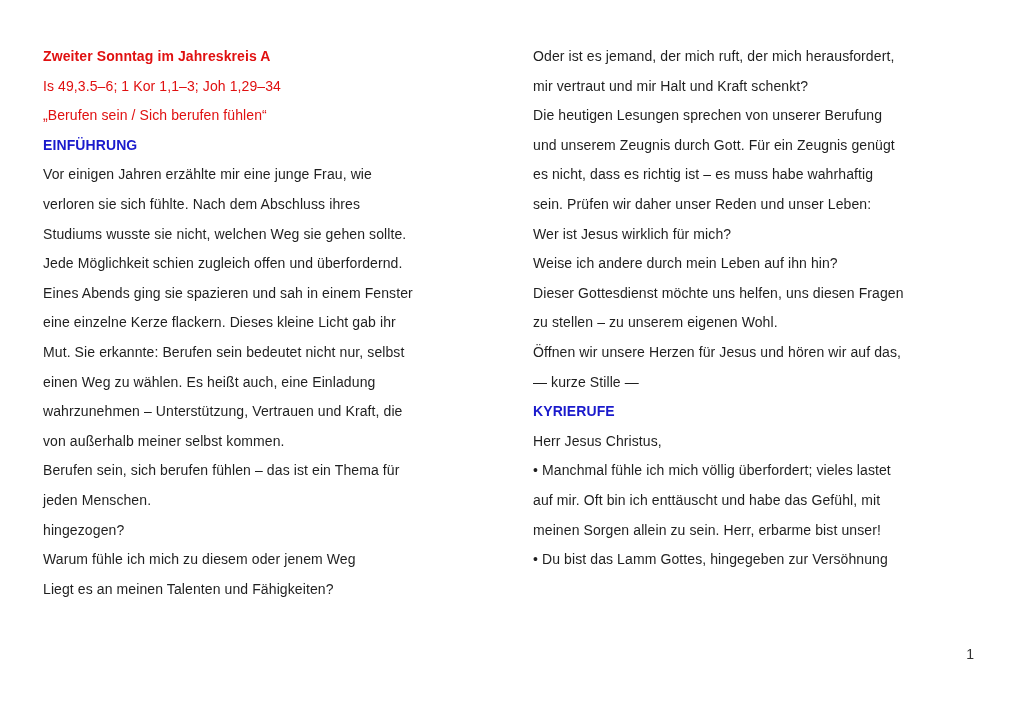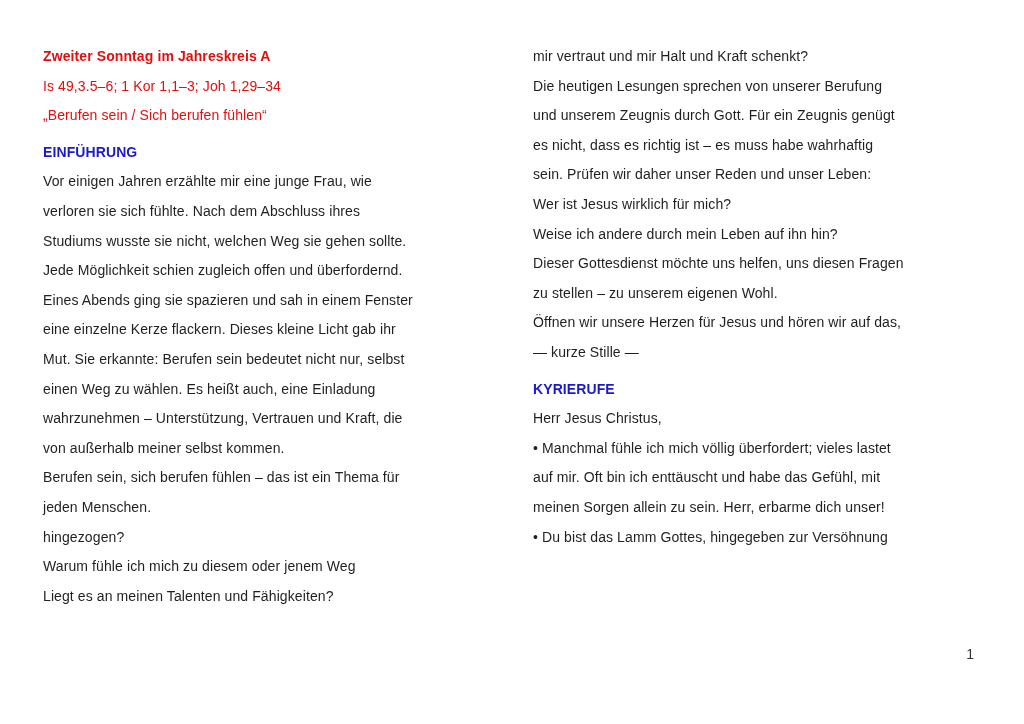--- a/index.html
+++ b/index.html
@@ -25,21 +25,21 @@
   .line {
     font-size: 14px;
     line-height: 29.6px;
     white-space: nowrap;
     color: var(--text);
     letter-spacing: 0.1px;
   }
   .red  { color: var(--red); }
   .blue { color: var(--blue); }
   .bold { font-weight: bold; }
-  .heading-gap { margin-top: 7px; }
+  .heading-gap { }
   .para { margin-top: 0; }
   .page-number {
     position: absolute;
     top: 645px;
     right: 50px;
     font-size: 14px;
     line-height: 18px;
     color: #333333;
   }
 </style>
@@ -71,20 +71,21 @@
       <div class="line">Berufen sein, sich berufen fühlen – das ist ein Thema für</div>
       <div class="line">jeden Menschen.</div>
       <div class="line">hingezogen?</div>
       <div class="line">Warum fühle ich mich zu diesem oder jenem Weg</div>
       <div class="line">Liegt es an meinen Talenten und Fähigkeiten?</div>
     </div>
   </div>
 
   <div class="col col-right">
     <div>
+      <div class="line">Oder ist es jemand, der mich ruft, der mich herausfordert,</div>
       <div class="line">mir vertraut und mir Halt und Kraft schenkt?</div>
     </div>
 
     <div class="para">
       <div class="line">Die heutigen Lesungen sprechen von unserer Berufung</div>
       <div class="line">und unserem Zeugnis durch Gott. Für ein Zeugnis genügt</div>
       <div class="line">es nicht, dass es richtig ist – es muss habe wahrhaftig</div>
       <div class="line">sein. Prüfen wir daher unser Reden und unser Leben:</div>
       <div class="line">Wer ist Jesus wirklich für mich?</div>
       <div class="line">Weise ich andere durch mein Leben auf ihn hin?</div>
@@ -96,20 +97,20 @@
       <div class="line">Öffnen wir unsere Herzen für Jesus und hören wir auf das,</div>
       <div class="line">— kurze Stille —</div>
     </div>
 
     <div class="line blue bold heading-gap">KYRIERUFE</div>
 
     <div class="para">
       <div class="line">Herr Jesus Christus,</div>
       <div class="line">• Manchmal fühle ich mich völlig überfordert; vieles lastet</div>
       <div class="line">auf mir. Oft bin ich enttäuscht und habe das Gefühl, mit</div>
-      <div class="line">meinen Sorgen allein zu sein. Herr, erbarme dich unser!</div>
+      <div class="line">meinen Sorgen allein zu sein. Herr, erbarme bist unser!</div>
       <div class="line">• Du bist das Lamm Gottes, hingegeben zur Versöhnung</div>
     </div>
   </div>
 
   <div class="page-number">1</div>
 
 </div>
 
 </body></html>

